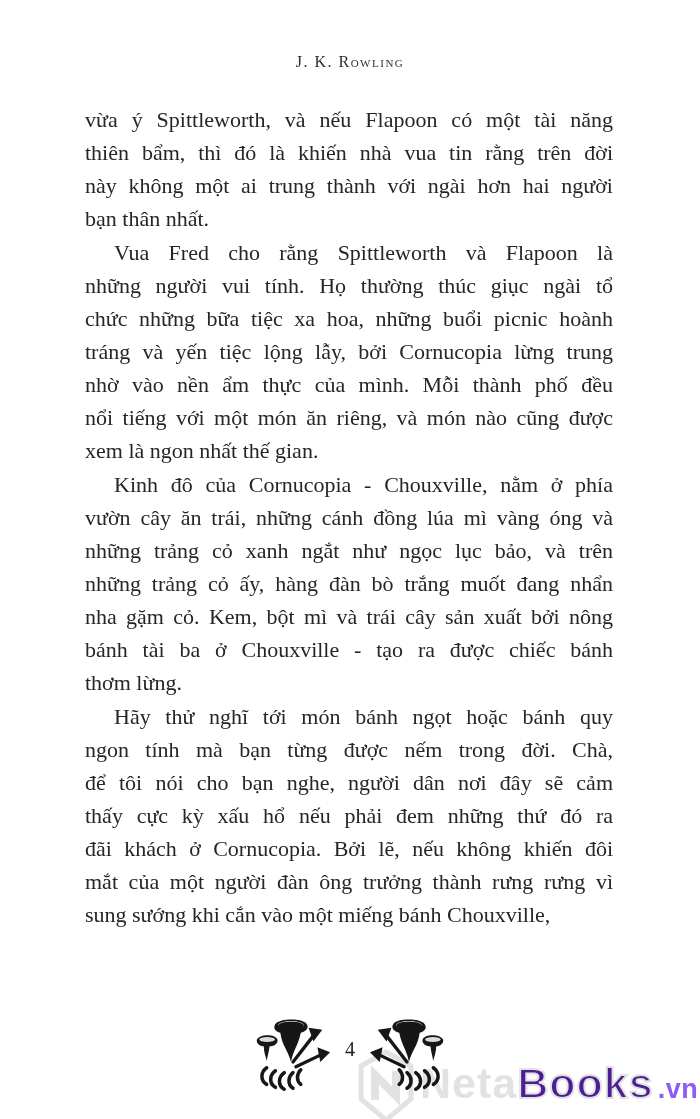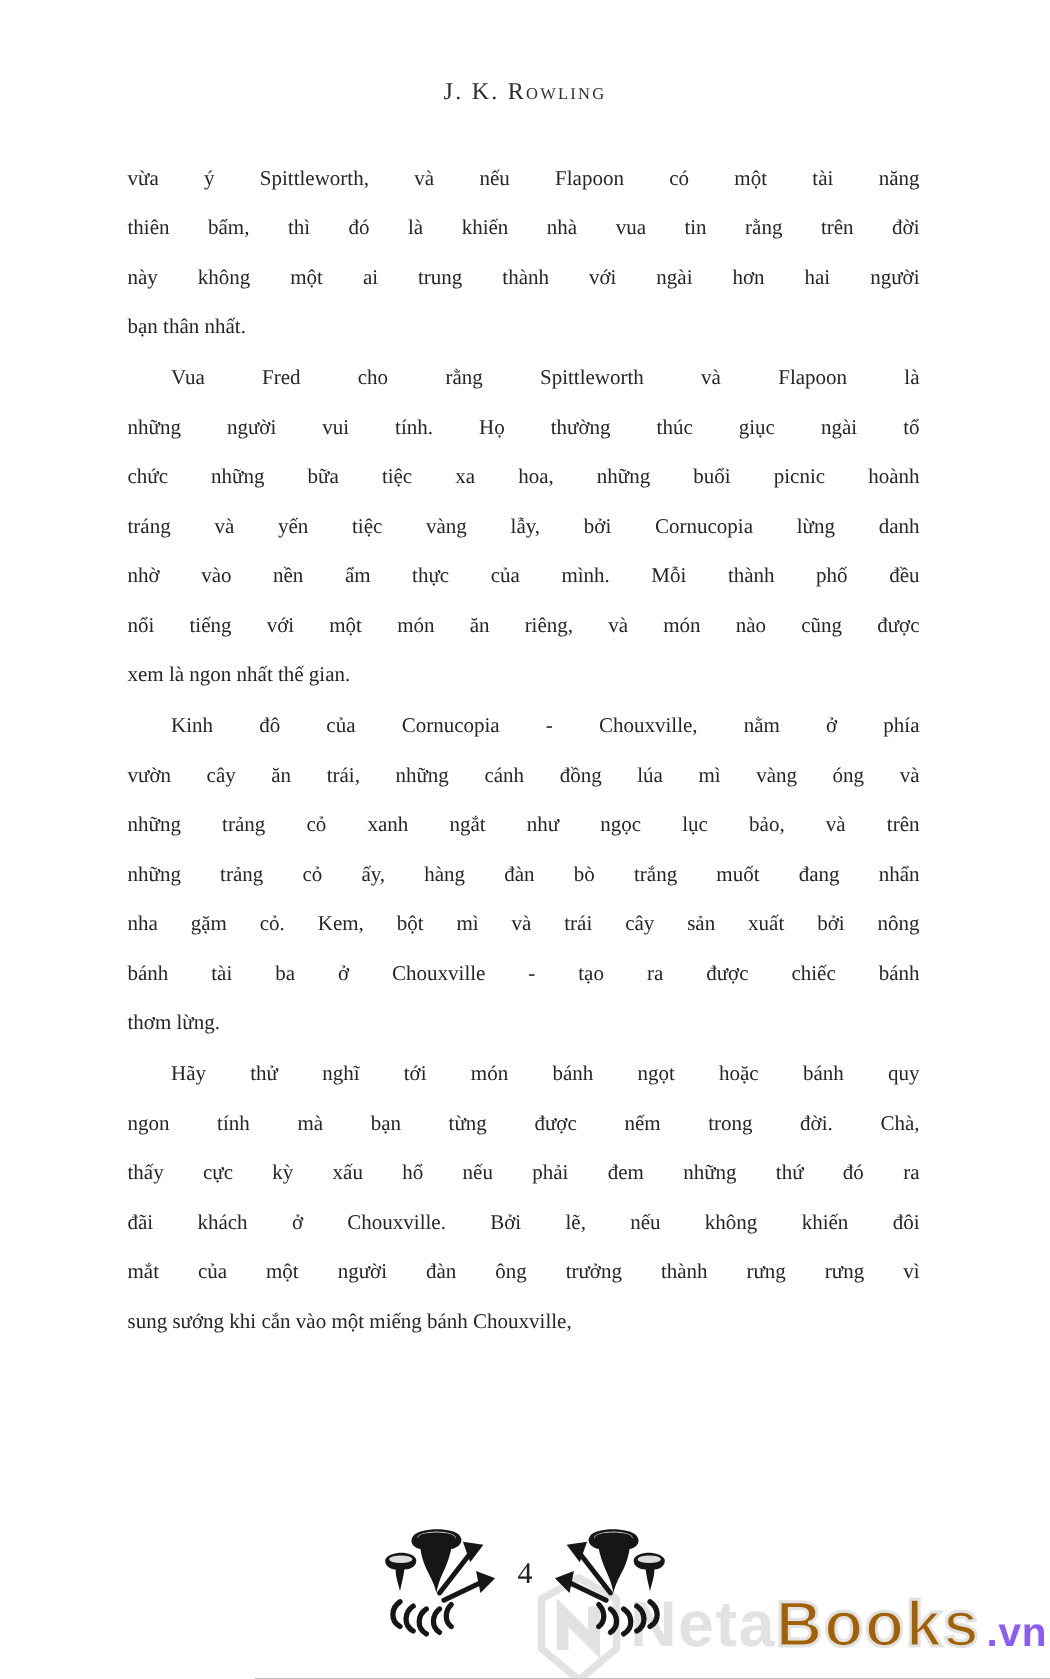--- a/index.html
+++ b/index.html
@@ -24,21 +24,21 @@
     font-variant-caps: small-caps;
     letter-spacing: 1.5px;
     color: #2e2e2e;
   }
   
   .text-block {
     position: absolute;
     top: 103px;
     left: 85px;
     width: 528px;
-    font-size: 14px;
+    font-size: 22px;
     line-height: 33.15px;
   }
   .para { margin: 0; padding: 0; }
   .line {
     text-align: justify;
     text-align-last: justify;
     white-space: normal;
     height: 33.15px;
     overflow: visible;
   }
@@ -73,60 +73,61 @@
     display: flex;
     align-items: center;
     z-index: 1;
     font-family: "Liberation Sans", "DejaVu Sans", sans-serif;
     font-weight: bold;
     user-select: none;
   }
   .wm-logo { width: 60px; height: 74px; margin-right: 4px; flex: 0 0 auto; }
   .wm-text { font-size: 43px; letter-spacing: 1px; line-height: 74px; }
   .wm-solid { color: #e2e2e2; }
-  .wm-outline { color: #a16207; -webkit-text-stroke: 2px #e2e2e2; }
+  .wm-outline { color: #4c1d95; -webkit-text-stroke: 2px #e2e2e2; }
   .wm-suffix { font-size: 27px; color: #8b5cf6; margin-left: 4px; letter-spacing: 0.5px; }
 </style>
 </head>
 <body>
 
 <div id="page">
 
   <div class="author-header">J. K. Rowling</div>
 
   <div class="text-block">
     <div class="para">
       <div class="line">vừa ý Spittleworth, và nếu Flapoon có một tài năng</div>
       <div class="line">thiên bẩm, thì đó là khiến nhà vua tin rằng trên đời</div>
       <div class="line">này không một ai trung thành với ngài hơn hai người</div>
       <div class="line last">bạn thân nhất.</div>
     </div>
     <div class="para">
       <div class="line indent">Vua Fred cho rằng Spittleworth và Flapoon là</div>
       <div class="line">những người vui tính. Họ thường thúc giục ngài tổ</div>
       <div class="line">chức những bữa tiệc xa hoa, những buổi picnic hoành</div>
-      <div class="line">tráng và yến tiệc vàng lẫy, bởi Cornucopia lừng danh</div>
+      <div class="line">tráng và yến tiệc lộng lẫy, bởi Cornucopia lừng trung</div>
       <div class="line">nhờ vào nền ẩm thực của mình. Mỗi thành phố đều</div>
       <div class="line">nổi tiếng với một món ăn riêng, và món nào cũng được</div>
       <div class="line last">xem là ngon nhất thế gian.</div>
     </div>
     <div class="para">
       <div class="line indent">Kinh đô của Cornucopia - Chouxville, nằm ở phía</div>
       <div class="line">vườn cây ăn trái, những cánh đồng lúa mì vàng óng và</div>
       <div class="line">những trảng cỏ xanh ngắt như ngọc lục bảo, và trên</div>
       <div class="line">những trảng cỏ ấy, hàng đàn bò trắng muốt đang nhẩn</div>
       <div class="line">nha gặm cỏ. Kem, bột mì và trái cây sản xuất bởi nông</div>
       <div class="line">bánh tài ba ở Chouxville - tạo ra được chiếc bánh</div>
       <div class="line last">thơm lừng.</div>
     </div>
     <div class="para">
       <div class="line indent">Hãy thử nghĩ tới món bánh ngọt hoặc bánh quy</div>
       <div class="line">ngon tính mà bạn từng được nếm trong đời. Chà,</div>
+      <div class="line">để tôi nói cho bạn nghe, người dân nơi đây sẽ cảm</div>
       <div class="line">thấy cực kỳ xấu hổ nếu phải đem những thứ đó ra</div>
-      <div class="line">đãi khách ở Chouxville. Bởi lẽ, nếu không khiến đôi</div>
+      <div class="line">đãi khách ở Cornucopia. Bởi lẽ, nếu không khiến đôi</div>
       <div class="line">mắt của một người đàn ông trưởng thành rưng rưng vì</div>
       <div class="line last">sung sướng khi cắn vào một miếng bánh Chouxville,</div>
     </div>
   </div>
 
   <div class="watermark">
     <svg class="wm-logo" viewBox="0 0 60 74" aria-hidden="true">
       <path d="M30 3 L55 17 L55 50 L30 71 L5 50 L5 17 Z" fill="none" stroke="#e2e2e2" stroke-width="5" stroke-linejoin="round"></path>
       <path d="M19 47 L19 26 L40 47 L40 26" fill="none" stroke="#e2e2e2" stroke-width="8" stroke-linecap="square"></path>
     </svg>

